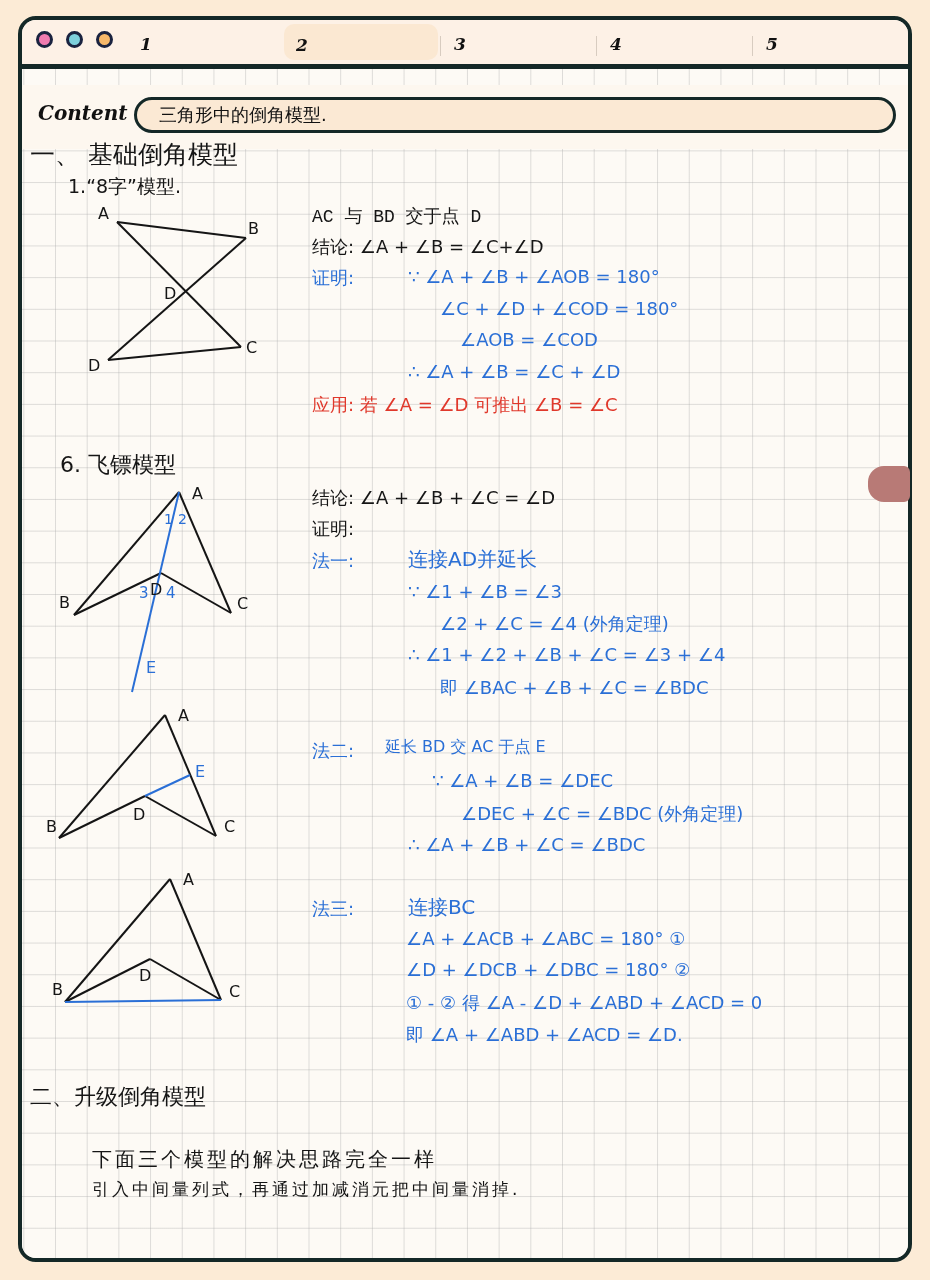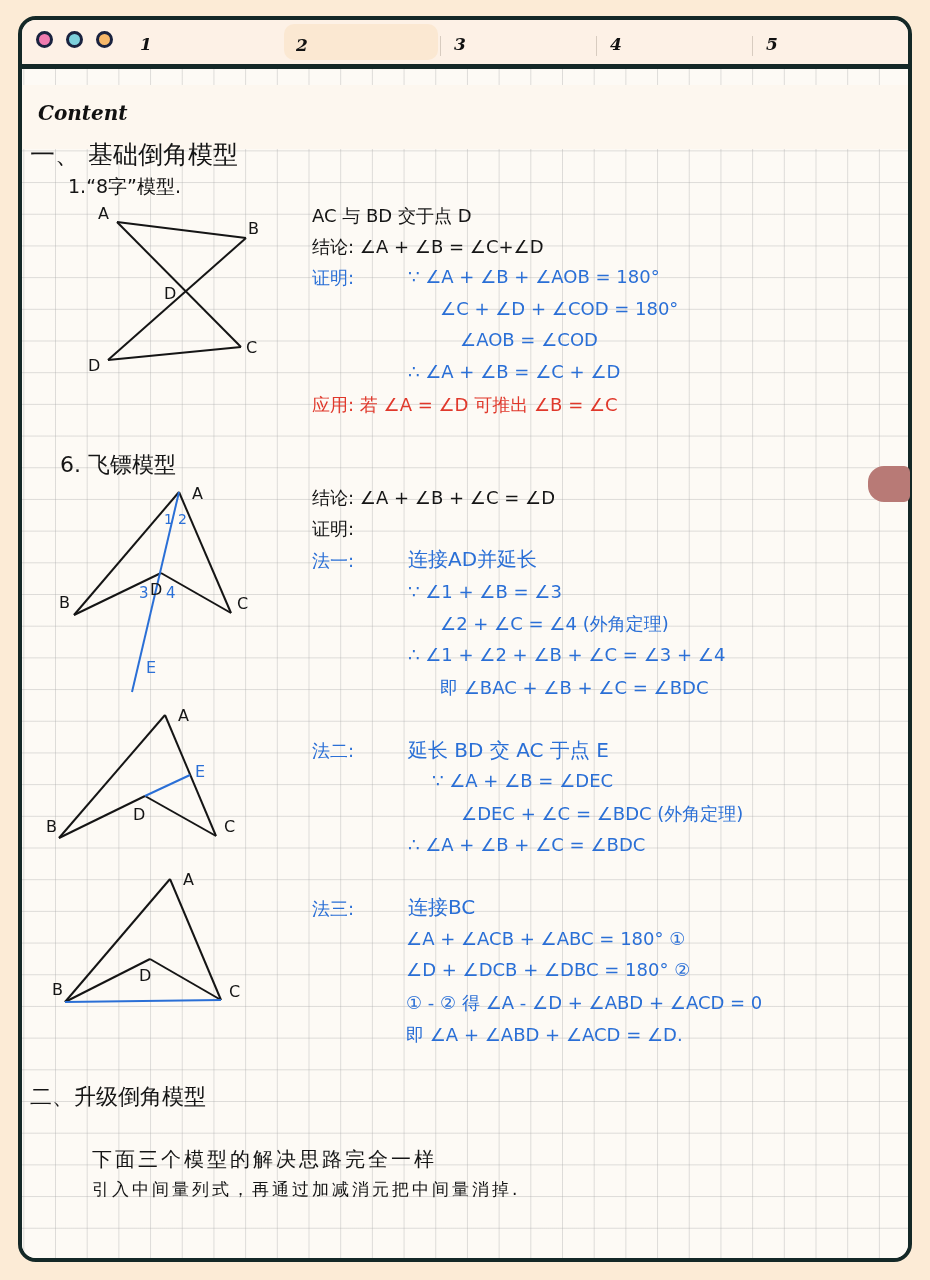--- a/index.html
+++ b/index.html
@@ -53,49 +53,50 @@
     <div class="tab" style="left:420px;width:154px;"><span>3</span></div>
     <span class="tabsep" style="left:574px;"></span>
     <div class="tab" style="left:576px;width:154px;"><span>4</span></div>
     <span class="tabsep" style="left:730px;"></span>
     <div class="tab" style="left:732px;width:154px;"><span>5</span></div>
   </div>
 
   <div class="content-area">
     <div class="content-header">
       <span class="content-label">Content</span>
+      <div class="content-input">三角形中的倒角模型.</div>
     </div>
   </div>
 </div>
 
 <div class="hw k h1" style="left:30px;top:138px;">一、 基础倒角模型</div>
 <div class="hw k h2" style="left:68px;top:174px;">1.“8字”模型.</div>
 
-<div class="hw k t" style="left:312px;top:204px;">AC 与 BD 交于点 D</div>
+<div class="hw k t" style="left:312px;top:204px;font-family:Liberation Mono, monospace;">AC 与 BD 交于点 D</div>
 <div class="hw k t" style="left:312px;top:235px;">结论:  ∠A + ∠B = ∠C+∠D</div>
 <div class="hw b t" style="left:312px;top:266px;">证明:</div>
 <div class="hw b t" style="left:408px;top:266px;">∵  ∠A + ∠B + ∠AOB = 180°</div>
 <div class="hw b t" style="left:440px;top:298px;">∠C + ∠D + ∠COD = 180°</div>
 <div class="hw b t" style="left:440px;top:329px;margin-left:20px;">∠AOB = ∠COD</div>
 <div class="hw b t" style="left:408px;top:361px;">∴  ∠A + ∠B = ∠C + ∠D</div>
 <div class="hw r t" style="left:312px;top:393px;">应用:  若 ∠A = ∠D 可推出 ∠B = ∠C</div>
 
 <div class="hw k h1" style="left:60px;top:450px;font-size:22px;">6. 飞镖模型</div>
 <div class="hw k t" style="left:312px;top:486px;">结论:  ∠A + ∠B + ∠C = ∠D</div>
 <div class="hw k t" style="left:312px;top:517px;">证明:</div>
 
 <div class="hw b t" style="left:312px;top:549px;">法一:</div>
 <div class="hw b t" style="left:408px;top:546px;font-size:20px;">连接AD并延长</div>
 <div class="hw b t" style="left:408px;top:581px;">∵  ∠1 + ∠B = ∠3</div>
 <div class="hw b t" style="left:440px;top:612px;">∠2 + ∠C = ∠4 (外角定理)</div>
 <div class="hw b t" style="left:408px;top:644px;">∴  ∠1 + ∠2 + ∠B + ∠C = ∠3 + ∠4</div>
 <div class="hw b t" style="left:440px;top:676px;">即 ∠BAC + ∠B + ∠C = ∠BDC</div>
 
 <div class="hw b t" style="left:312px;top:739px;">法二:</div>
-<div class="hw b t" style="left:408px;top:737px;font-size:20px;">延长 BD 交 AC 于点 E</div>
+<div class="hw b t" style="left:385px;top:737px;font-size:16px;">延长 BD 交 AC 于点 E</div>
 <div class="hw b t" style="left:408px;top:770px;margin-left:24px;">∵  ∠A + ∠B = ∠DEC</div>
 <div class="hw b t" style="left:461px;top:802px;">∠DEC + ∠C = ∠BDC (外角定理)</div>
 <div class="hw b t" style="left:408px;top:834px;">∴  ∠A + ∠B + ∠C = ∠BDC</div>
 
 <div class="hw b t" style="left:312px;top:897px;">法三:</div>
 <div class="hw b t" style="left:408px;top:894px;font-size:20px;">连接BC</div>
 <div class="hw b t" style="left:406px;top:928px;">∠A + ∠ACB + ∠ABC = 180°  ①</div>
 <div class="hw b t" style="left:406px;top:959px;">∠D + ∠DCB + ∠DBC = 180°  ②</div>
 <div class="hw b t" style="left:406px;top:991px;">① - ② 得 ∠A - ∠D + ∠ABD + ∠ACD = 0</div>
 <div class="hw b t" style="left:406px;top:1023px;">即 ∠A + ∠ABD + ∠ACD = ∠D.</div>

